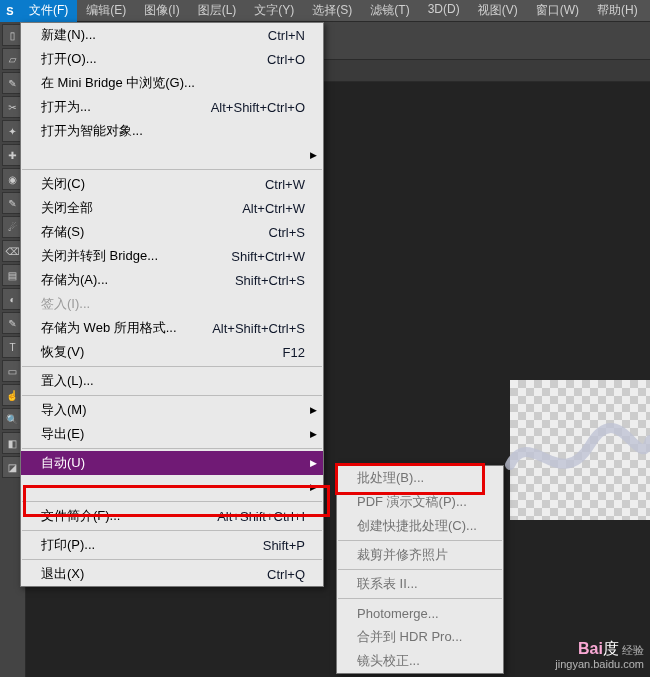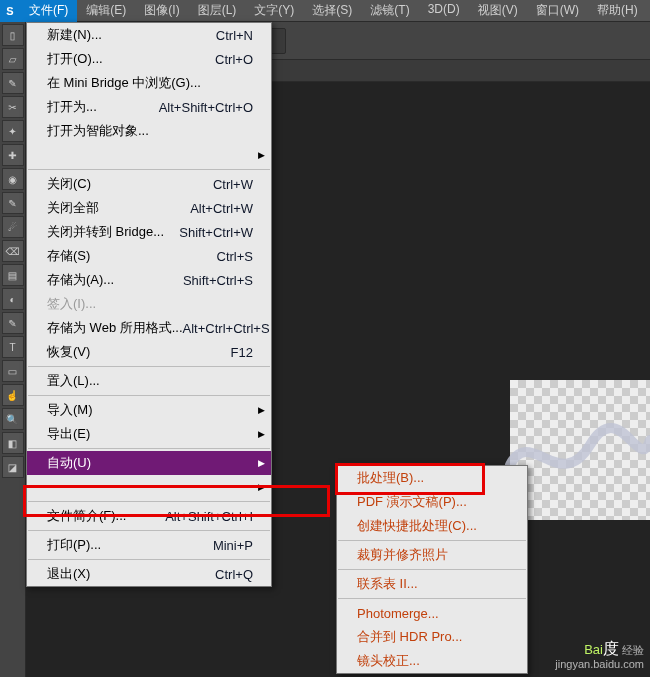--- a/index.html
+++ b/index.html
@@ -22,37 +22,37 @@
   .tool { width: 22px; height: 22px; margin: 2px auto; background: #555; border: 1px solid #333; display: flex; align-items: center; justify-content: center; font-size: 10px; color: #ccc; }
   
   .canvas-img { position: absolute; right: 0; top: 380px; width: 140px; height: 140px;
     background-image: linear-gradient(45deg,#ccc 25%,transparent 25%),linear-gradient(-45deg,#ccc 25%,transparent 25%),linear-gradient(45deg,transparent 75%,#ccc 75%),linear-gradient(-45deg,transparent 75%,#ccc 75%);
     background-size: 16px 16px; background-position: 0 0,0 8px,8px -8px,-8px 0; background-color: #eee;
   }
   .smoke { position:absolute; right:0; top:415px; width:150px; height:80px; }
   .smoke svg { width:100%; height:100%; }
   
   .watermark { position: absolute; right: 6px; bottom: 6px; color: rgba(255,255,255,.65); font-size: 11px; text-align: right; line-height: 14px; }
-  .watermark .b { font-size: 13px; font-weight: normal; color: #bef264; }
-  
-  
-  .dropdown { position: absolute; left: 26px; top: 22px; width: 246px; background: #e9e9e9; color: #000; border: 1px solid #777; box-shadow: 2px 2px 6px rgba(0,0,0,.5); }
+  .watermark .b { font-size: 16px; font-weight: bold; color: #f9a8d4; }
+  
+  
+  .dropdown { position: absolute; left: 20px; top: 22px; width: 304px; background: #e9e9e9; color: #000; border: 1px solid #777; box-shadow: 2px 2px 6px rgba(0,0,0,.5); }
   .mi { display: flex; align-items: center; height: 24px; padding: 0 18px 0 20px; font-size: 13px; cursor: default; position: relative; }
   .mi .lab { flex: 1; white-space: nowrap; }
   .mi .sc { color: #0f172a; font-size: 13px; }
   .mi .arrow { position: absolute; right: 6px; font-size: 9px; }
   .mi.disabled { color: #9a9a9a; justify-content: center; }
   .mi.highlight { background: #701a75; color: #fff; }
   .sep { height: 1px; background: #bcbcbc; margin: 2px 1px; }
   
   .red-box { position: absolute; border: 3px solid #e60000; pointer-events: none; }
   .red1 { left: 23px; top: 485px; width: 307px; height: 32px; }
   .red2 { left: 335px; top: 463px; width: 150px; height: 32px; }
   
-  .submenu { position: absolute; left: 336px; top: 465px; width: 192px; background: #e9e9e9; color:#c2410c; border: 1px solid #777; box-shadow: 2px 2px 6px rgba(0,0,0,.5); }
+  .submenu { position: absolute; left: 336px; top: 465px; width: 168px; background: #e9e9e9; color:#737373; border: 1px solid #777; box-shadow: 2px 2px 6px rgba(0,0,0,.5); }
 </style>
 </head>
 <body>
 
 <div class="app-bar">
   <div class="ps-badge">S</div>
   <div id="menubar-items" style="display: flex;">
       <div class="menu-item open">文件(F)</div>
       <div class="menu-item">编辑(E)</div>
       <div class="menu-item">图像(I)</div>
@@ -133,37 +133,37 @@
     <div class="sep"></div>
     <div class="mi">
       <span class="lab">关闭(C)</span>
       <span class="sc">Ctrl+W</span>
     </div>
     <div class="mi">
       <span class="lab">关闭全部</span>
       <span class="sc">Alt+Ctrl+W</span>
     </div>
     <div class="mi">
+      <span class="lab">存储(S)</span>
+      <span class="sc">Ctrl+S</span>
+    </div>
+    <div class="mi">
       <span class="lab">关闭并转到 Bridge...</span>
       <span class="sc">Shift+Ctrl+W</span>
     </div>
     <div class="mi">
-      <span class="lab">存储(S)</span>
-      <span class="sc">Ctrl+S</span>
-    </div>
-    <div class="mi">
       <span class="lab">存储为(A)...</span>
       <span class="sc">Shift+Ctrl+S</span>
     </div>
     <div class="mi disabled">
       <span class="lab">签入(I)...</span>
     </div>
     <div class="mi">
       <span class="lab">存储为 Web 所用格式...</span>
-      <span class="sc">Alt+Ctrl+Ctrl+S</span>
+      <span class="sc">Alt+Shift+Ctrl+S</span>
     </div>
     <div class="mi">
       <span class="lab">恢复(V)</span>
       <span class="sc">F12</span>
     </div>
     <div class="sep"></div>
     <div class="mi">
       <span class="lab">置入(L)...</span>
     </div>
     <div class="sep"></div>
@@ -184,21 +184,21 @@
       <span class="arrow">▶</span>
     </div>
     <div class="sep"></div>
     <div class="mi">
       <span class="lab">文件简介(F)...</span>
       <span class="sc">Alt+Shift+Ctrl+I</span>
     </div>
     <div class="sep"></div>
     <div class="mi">
       <span class="lab">打印(P)...</span>
-      <span class="sc">Mini+P</span>
+      <span class="sc">Shift+P</span>
     </div>
     <div class="sep"></div>
     <div class="mi">
       <span class="lab">退出(X)</span>
       <span class="sc">Ctrl+Q</span>
     </div>
   </div>
 
 <div class="submenu" id="auto-sub">
     <div class="mi">

